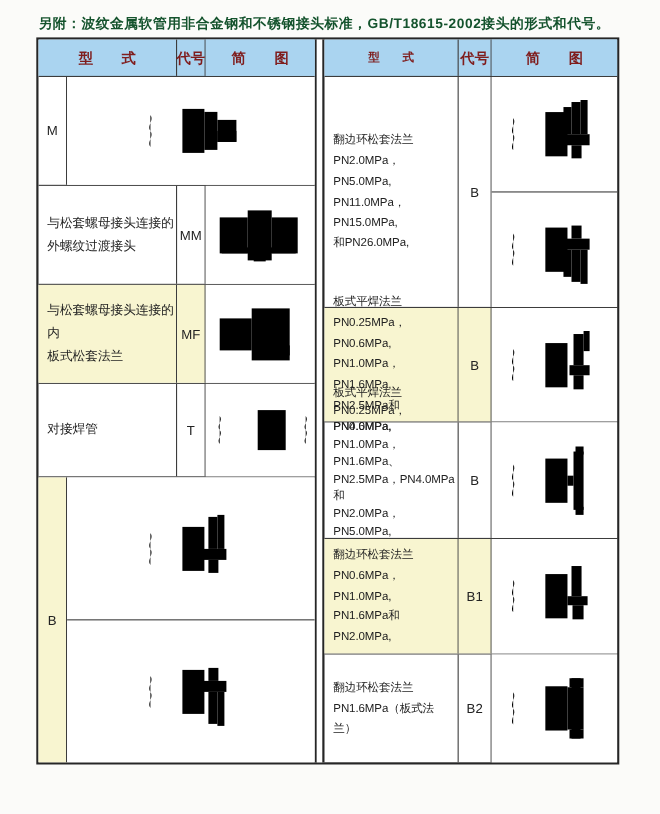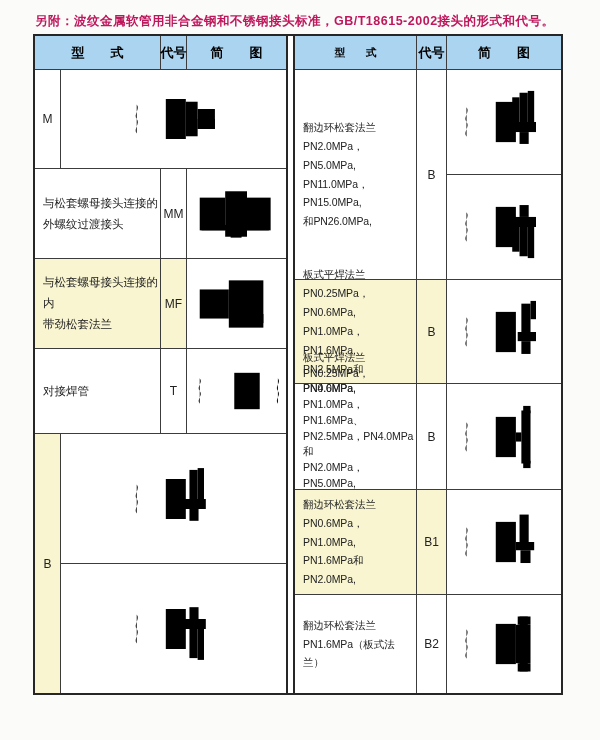--- a/index.html
+++ b/index.html
@@ -10,21 +10,21 @@
   *{box-sizing:border-box;margin:0;padding:0}
   html,body{width:600px;height:740px}
   body{
     background:var(--page-bg);
     font-family:"Liberation Sans","DejaVu Sans",sans-serif;
     color:var(--text);
     position:relative;
   }
   .title{
     position:absolute;left:35px;top:13px;width:540px;
-    font-size:12.5px;font-weight:bold;letter-spacing:.5px;color:#be185d;
+    font-size:12.5px;font-weight:bold;letter-spacing:.5px;color:#14532d;
   }
   .tables{
     position:absolute;left:33px;top:34px;width:530px;height:661px;
     border:2px solid var(--outer-border);
     display:flex;background:#fff;
   }
   .tbl{display:flex;flex-direction:column;height:100%}
   .tbl.left{width:253px;border-right:2px solid var(--outer-border)}
   .divider{width:5px;background:#fff}
   .tbl.right{flex:1;border-left:2px solid var(--outer-border)}
@@ -37,21 +37,21 @@
   .tbl.right .c.type{font-size:10.5px;letter-spacing:-.1px}
   .c.type.dense{line-height:1.5;font-size:10.5px}
   .c.code{align-items:center;justify-content:center;font-size:12px;
           border-right:1px solid var(--border);padding:0 1px;text-align:right}
   .c.diag{flex:1;align-items:center;justify-content:center;flex-direction:column;background:#fff}
   .tbl.left .c.type{width:126px}
   .tbl.left .c.code{width:26px}
   .tbl.right .c.type{width:122px}
   .tbl.right .c.code{width:30px}
   .hrow .c{align-items:center;justify-content:center;font-size:13px;font-weight:bold;
-           padding:0;color:#000000;white-space:pre}
+           padding:0;color:#7f1d1d;white-space:pre}
   .hl{background:var(--highlight-bg)}
   .sub{flex:1;width:100%;display:flex;align-items:center;justify-content:center}
   .sub + .sub{border-top:1px solid var(--border)}
   .dsvg{width:100px;height:64px}
   .tbl.right .dsvg{width:106px;height:64px}
   .defs-holder{position:absolute;width:0;height:0;overflow:hidden}
 </style>
 </head>
 <body>
 
@@ -197,21 +197,21 @@
       <div class="c code">MM</div>
       <div class="c diag">
         <svg class="dsvg" viewBox="0 0 110 70">
             <use href="#d-mm"></use>
           </svg>
       </div>
     </div>
 
     <div class="row" style="height:90px">
       <div class="c type hl">与松套螺母接头连接的内
-带劲松套法兰</div>
+板式松套法兰</div>
       <div class="c code hl">MF</div>
       <div class="c diag">
         <svg class="dsvg" viewBox="0 0 110 70">
             <use href="#d-mf"></use>
           </svg>
       </div>
     </div>
 
     <div class="row" style="height:85px">
       <div class="c type">对接焊管</div>

